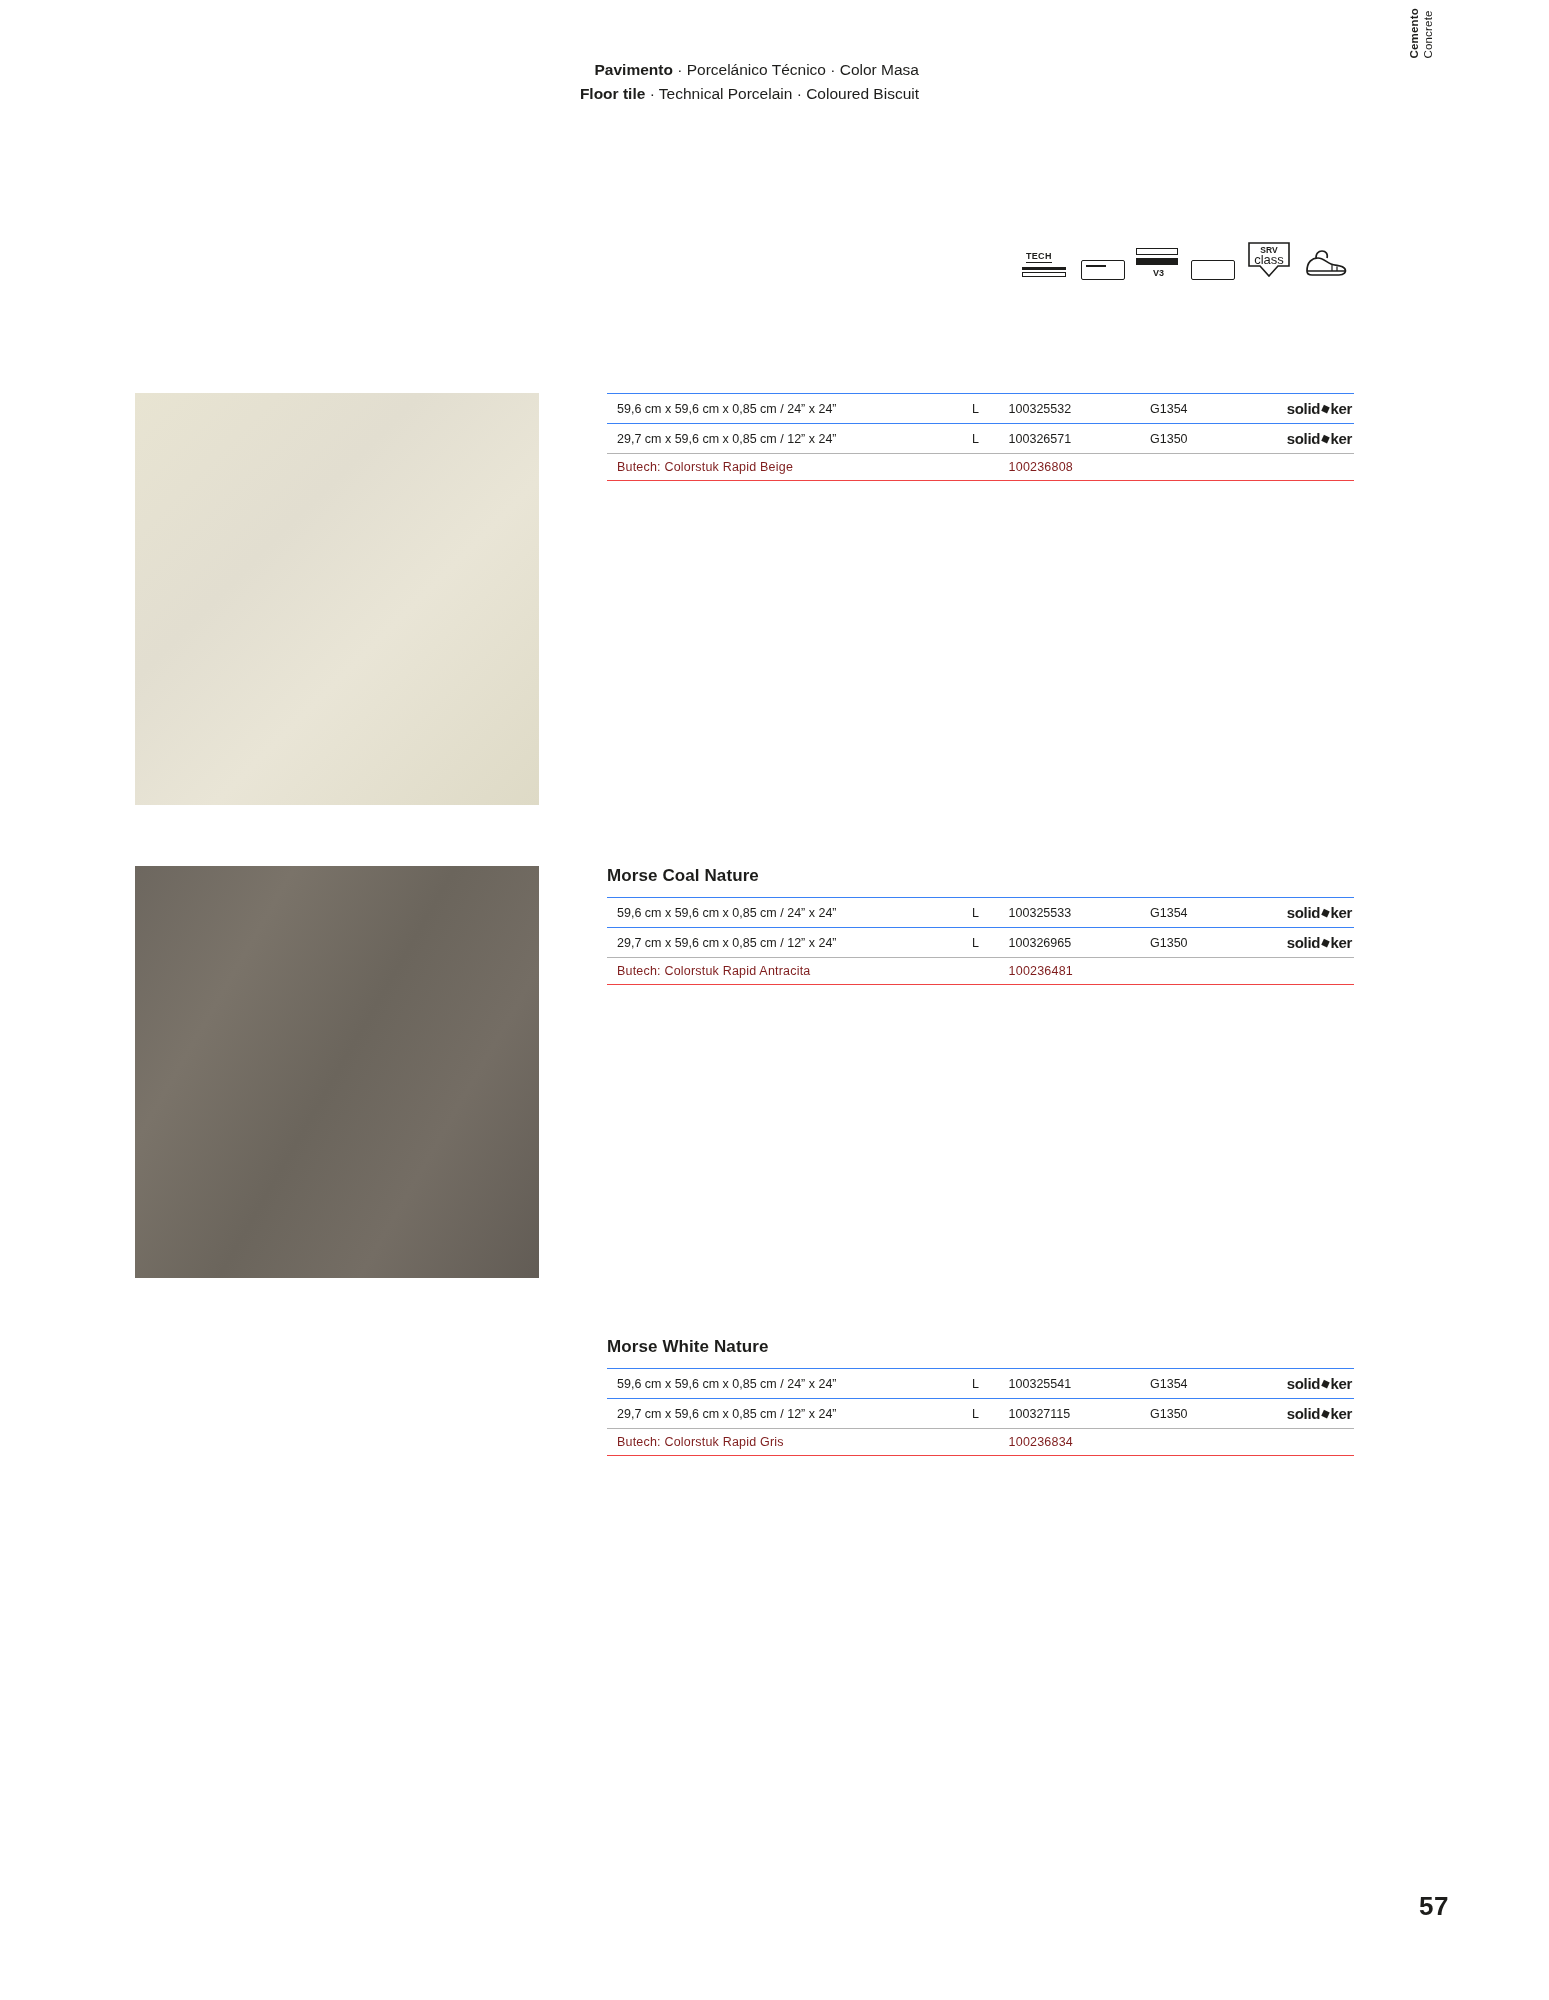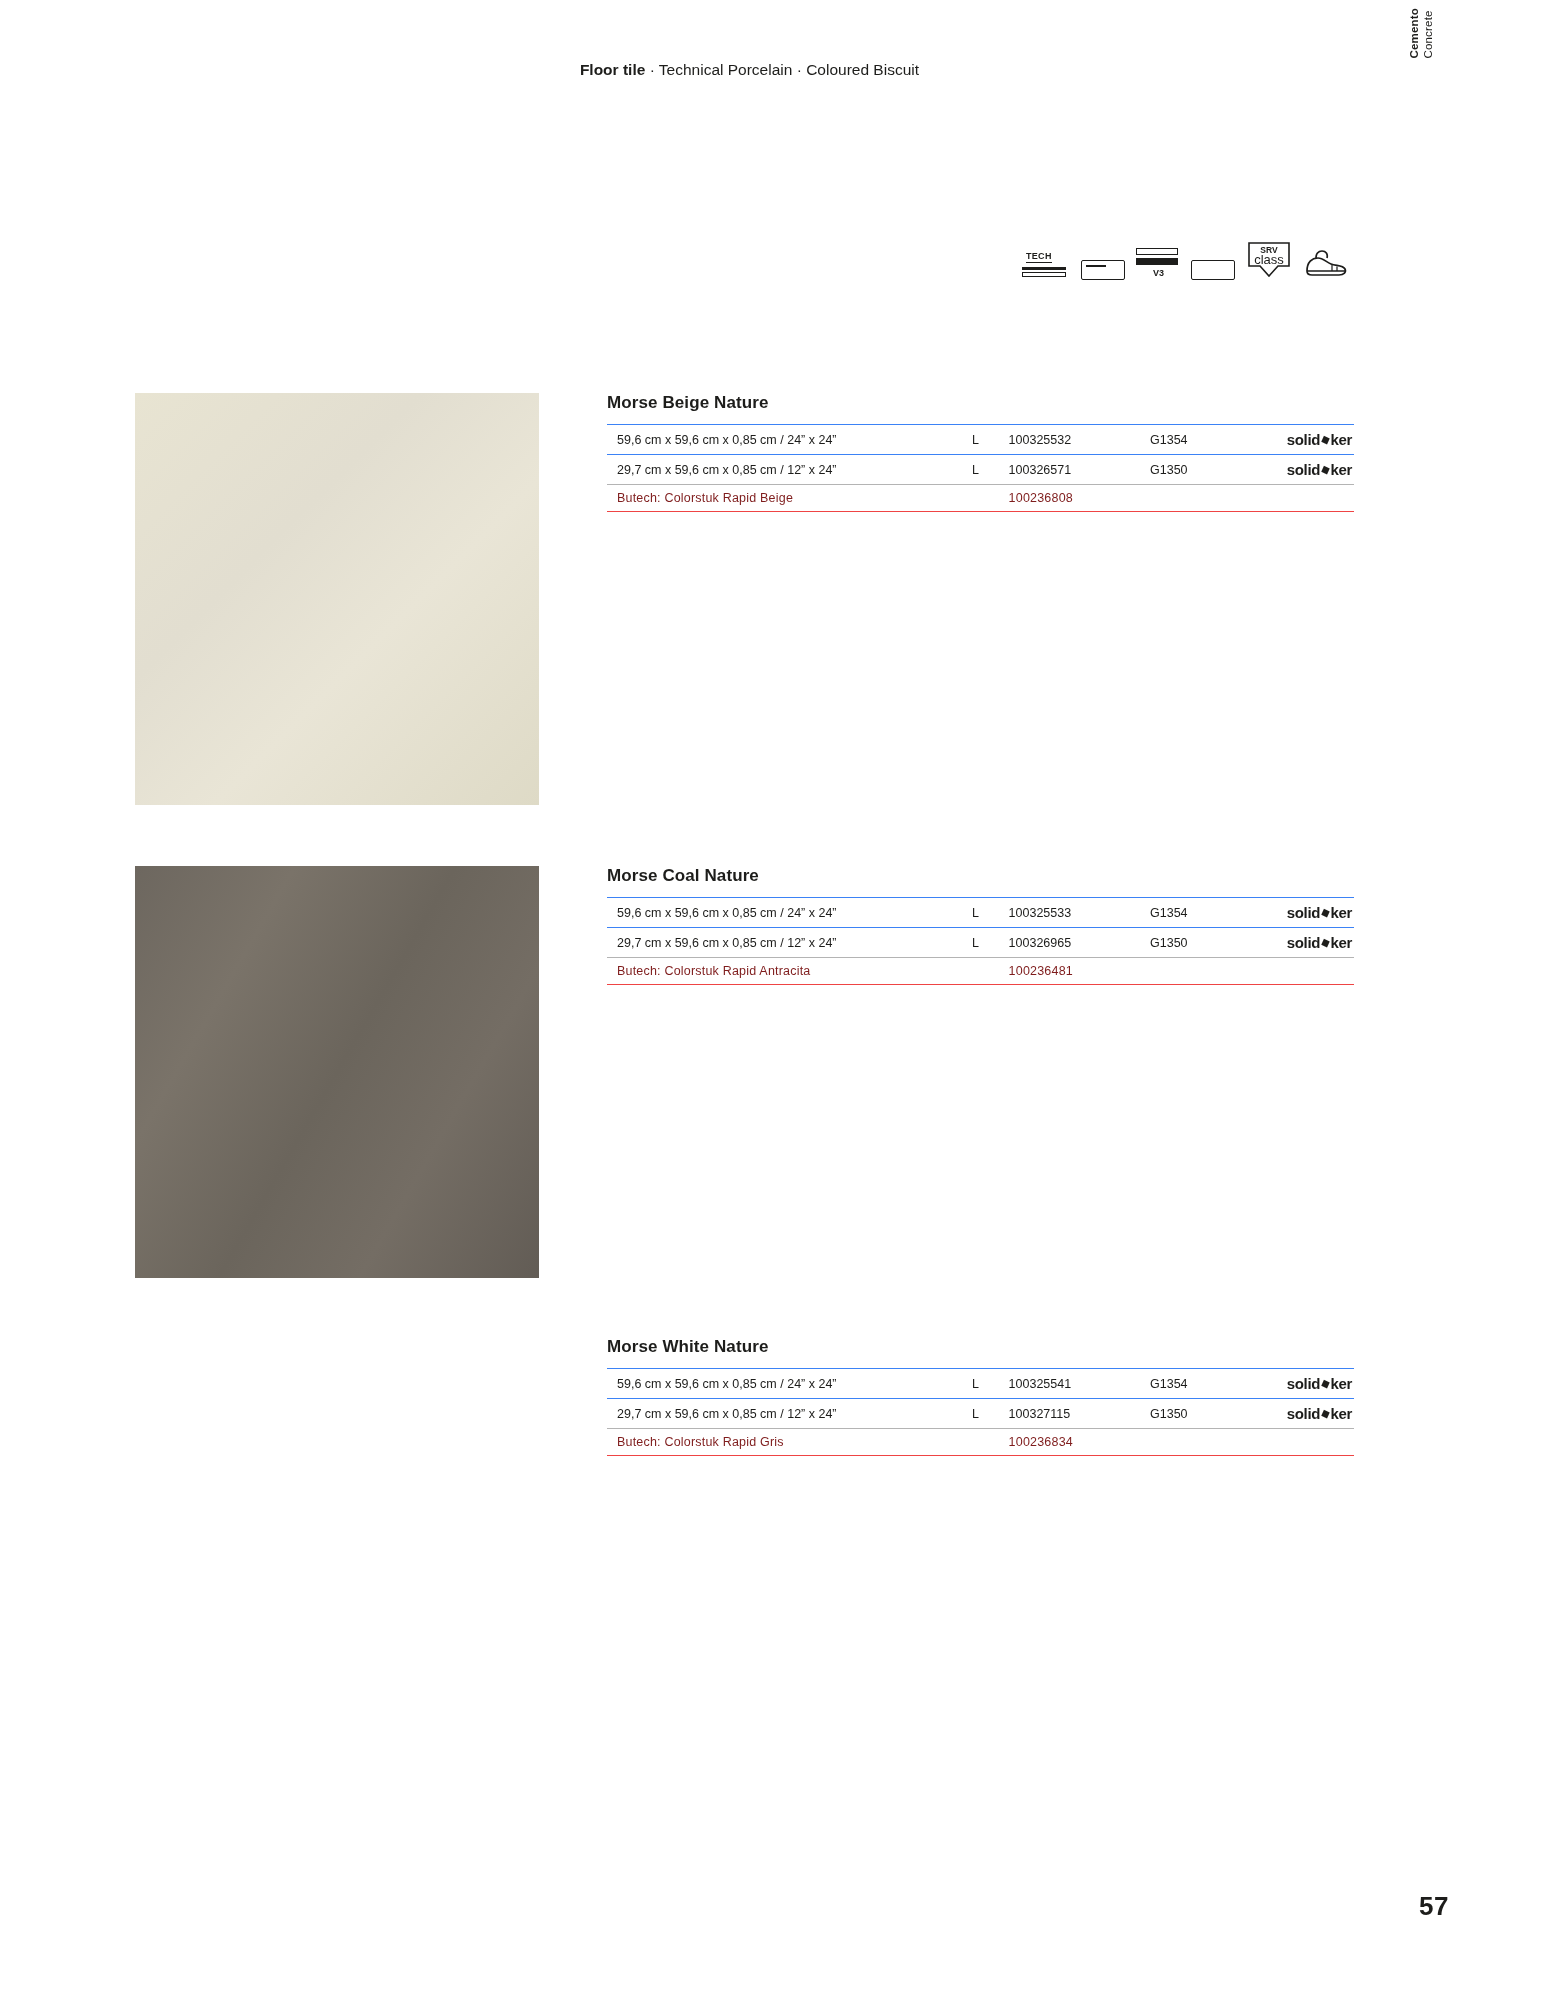--- a/index.html
+++ b/index.html
@@ -174,20 +174,23 @@
 <div class="side-tab">
   <div class="vtext">
     <b>Cemento</b>
     <span>Concrete</span>
   </div>
 </div>
 
 <div class="header">
   <div class="subtitle">
     <div>
+      <span class="lead">Pavimento</span><span> · Porcelánico Técnico · Color Masa</span>
+    </div>
+    <div>
       <span class="lead">Floor tile</span><span> · Technical Porcelain · Coloured Biscuit</span>
     </div>
   </div>
 </div>
 
 <div class="icon-strip">
 
   <div class="icn icn-tech">
     <div class="lbl">TECH</div>
     <div class="b1"></div>
@@ -222,21 +225,20 @@
       <path d="M13 12 C13 8 15 5 19 5 C23 5 25 8 24 12" fill="none" stroke="#1d1d1b" stroke-width="1.7"></path>
       <path d="M4 25 L42 25" stroke="#1d1d1b" stroke-width="1.4"></path>
       <path d="M29 19 L29 25 M34 20.5 L34 25" stroke="#1d1d1b" stroke-width="1.2"></path>
     </svg>
   </div>
 </div>
 
 <div class="product" style="top:393px;">
   <div class="swatch beige" style="top:0;background:linear-gradient(135deg,#e8e4d2 0%,#e2ded0 35%,#e9e5d6 60%,#dedac6 100%);"></div>
   <div class="info">
-    <div class="prod-name">Morse Beige Nature</div>
     <table class="specs">
       <tbody>
           <tr>
         <td class="c-size">59,6 cm x 59,6 cm x 0,85 cm / 24” x 24”</td>
         <td class="c-l">L</td>
         <td class="c-code">100325532</td>
         <td class="c-g">G1354</td>
         <td class="c-brand">
           <span class="brand"><span>solid</span><span class="dot">◆</span><span>ker</span></span>
         </td>

